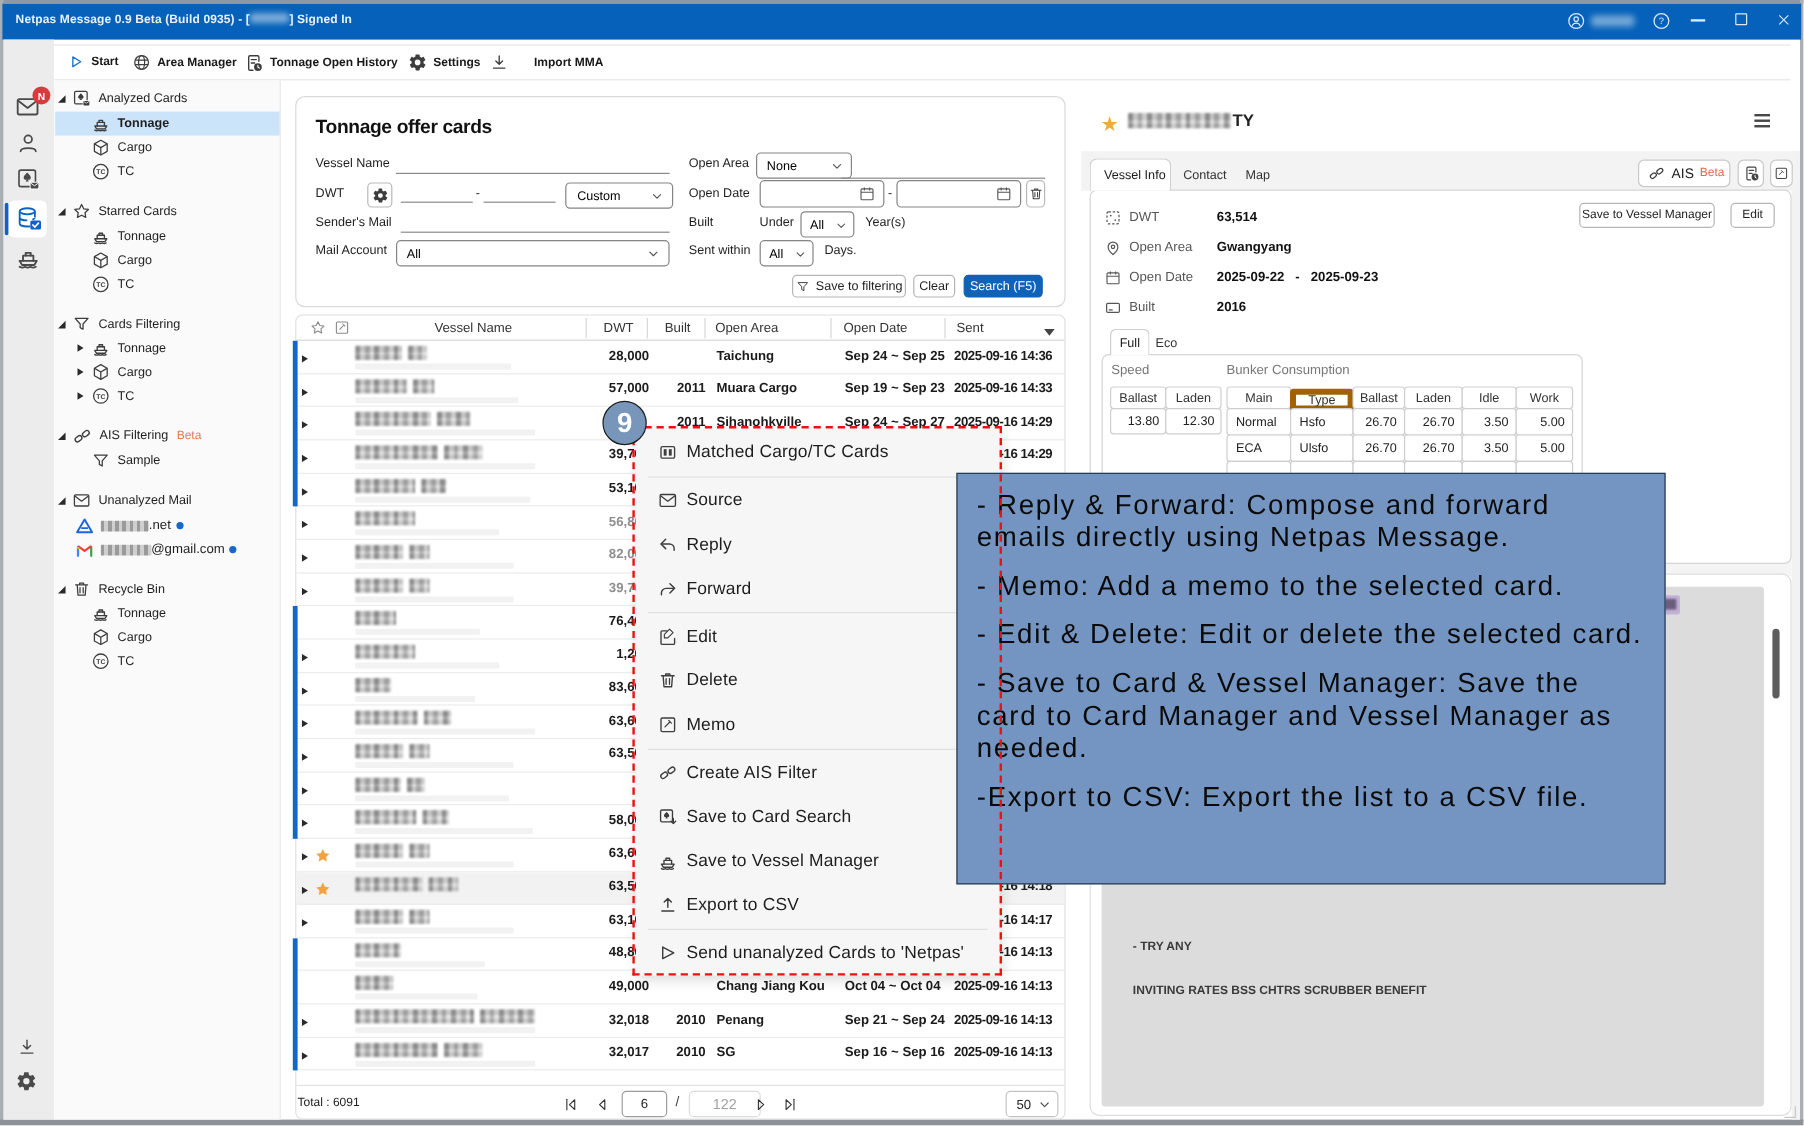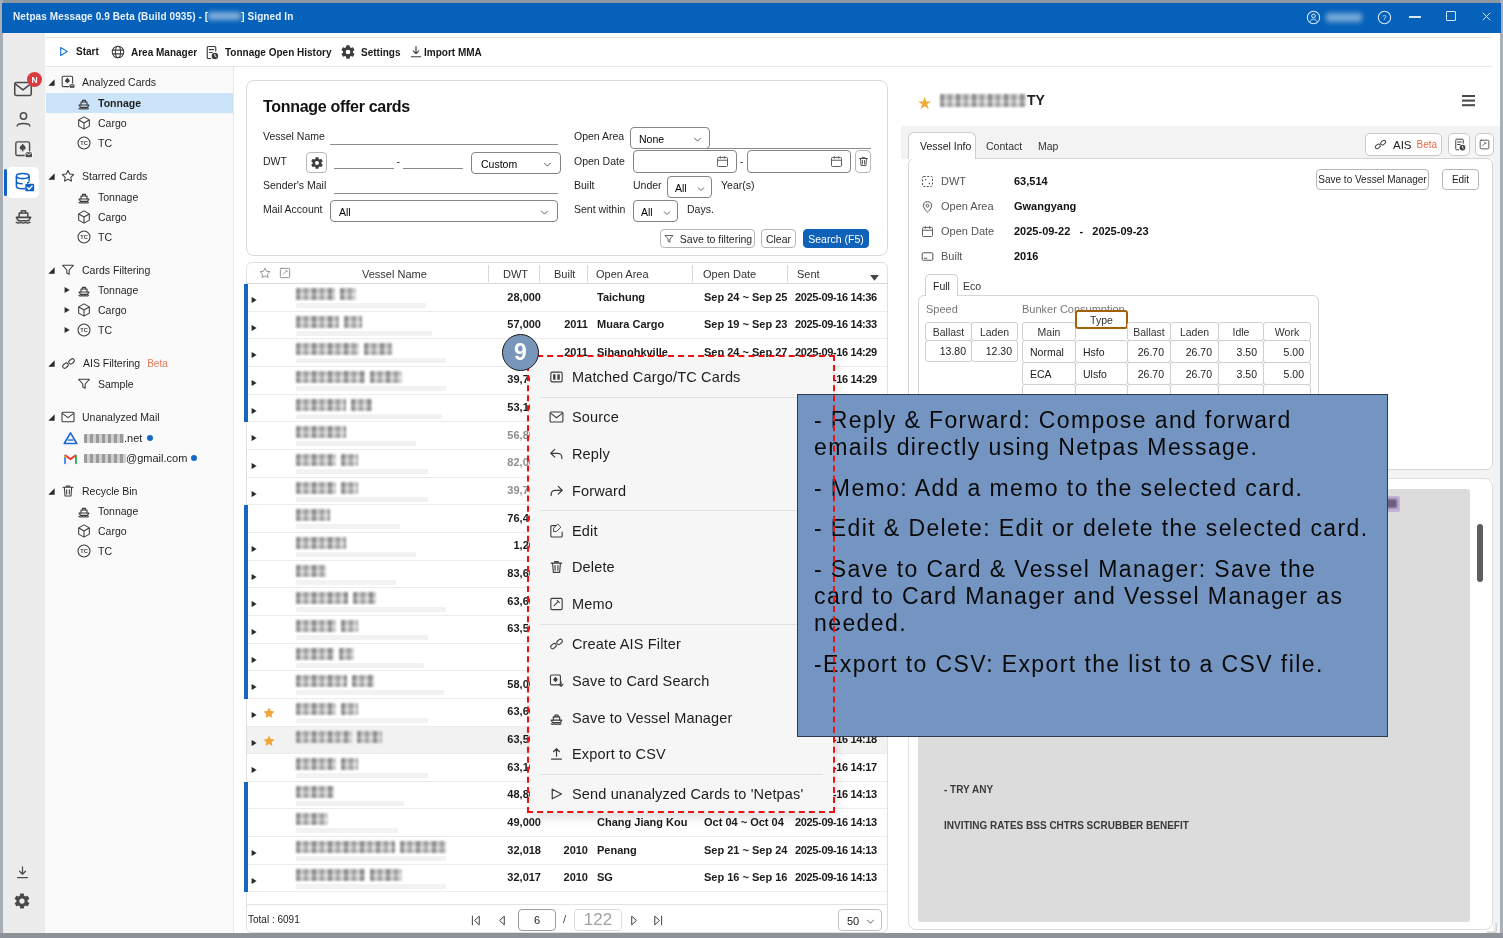--- a/index.html
+++ b/index.html
@@ -103,21 +103,21 @@
       <path d="M16.8 14.6v2.4l1.7 1" stroke="#fff" stroke-width="1.3" fill="none" stroke-linecap="round"></path>
     </svg>
     <span>Tonnage Open History</span>
   </div>
 <div class="a" style="left:340px;top:44px;display:flex;align-items:center;gap:5px;font-size:10px;font-weight:600;color:#191919">
     <svg viewBox="0 0 24 24" width="16" height="16">
       <path fill="#3d3d3d" d="M19.4 13c.04-.33.06-.66.06-1s-.02-.67-.06-1l2.1-1.64a.5.5 0 0 0 .12-.64l-2-3.46a.5.5 0 0 0-.6-.22l-2.48 1a7.6 7.6 0 0 0-1.72-1l-.38-2.64A.5.5 0 0 0 13.95 2h-4a.5.5 0 0 0-.5.42l-.37 2.64c-.62.26-1.2.6-1.73 1l-2.48-1a.5.5 0 0 0-.6.22l-2 3.46a.5.5 0 0 0 .12.64L4.58 11c-.04.33-.07.66-.07 1s.03.67.07 1l-2.1 1.64a.5.5 0 0 0-.12.64l2 3.46c.13.22.39.3.6.22l2.48-1c.53.4 1.1.74 1.72 1l.38 2.64c.04.24.25.42.5.42h4c.25 0 .46-.18.5-.42l.38-2.64a7.6 7.6 0 0 0 1.72-1l2.48 1c.22.08.48 0 .6-.22l2-3.46a.5.5 0 0 0-.12-.64L19.4 13zM12 15.5a3.5 3.5 0 1 1 0-7 3.5 3.5 0 0 1 0 7z"></path>
     </svg>
     <span>Settings</span>
   </div>
-<div class="a" style="left:408px;top:44px;display:flex;align-items:center;gap:0;font-size:10px;font-weight:600;color:#191919">
+<div class="a" style="left:408px;top:44px;display:flex;align-items:center;gap:21px;font-size:10px;font-weight:600;color:#191919">
     <svg viewBox="0 0 24 24" width="16" height="16">
       <path fill="none" stroke="#3d3d3d" stroke-width="1.7" stroke-linecap="round" stroke-linejoin="round" d="M12 4v10M7.8 10.2 12 14.4l4.2-4.2M5 19.2h14"></path>
     </svg>
     <span>Import MMA</span>
   </div>
 <div class="a" style="left:45px;top:67px;width:189px;height:866px;background:#fafafa;border-right:1px solid #e8e8e8"></div>
 <div class="treerow" style="left:46px;top:72px;width:186px">
     <span style="display:inline-flex;margin-left:1px;margin-right:4px">
       <svg viewBox="0 0 10 10" width="9" height="9">
         <path d="M8.5 1.5v7h-7z" fill="#2a2a2a"></path>
@@ -776,21 +776,21 @@
 <div class="a" style="left:248px;top:914px;font-size:10px;color:#222">Total : 6091</div>
 <div class="a" style="left:468px;top:913px"><svg viewBox="0 0 24 24" width="15" height="15">
       <path fill="none" stroke="#333" stroke-width="1.5" stroke-linecap="round" stroke-linejoin="round" d="M7 5v14"></path>
       <path fill="none" stroke="#333" stroke-width="1.5" stroke-linecap="round" stroke-linejoin="round" d="M17.5 5.5 10.5 12l7 6.5z"></path>
     </svg></div>
 <div class="a" style="left:494px;top:913px"><svg viewBox="0 0 24 24" width="15" height="15">
       <path fill="none" stroke="#333" stroke-width="1.5" stroke-linecap="round" stroke-linejoin="round" d="M16 5.5 9 12l7 6.5z"></path>
     </svg></div>
 <div class="boxg" style="left:518px;top:909px;width:38px;height:22px;display:flex;align-items:center;justify-content:center;font-size:11px;color:#222;border-color:#9c9c9c">6</div>
 <div class="a" style="left:563px;top:913px;font-size:11.5px;color:#444">/</div>
-<div class="boxg" style="left:574px;top:909px;width:48px;height:22px;display:flex;align-items:center;justify-content:center;font-size:17px;color:#a2a2a2;border-color:#dcdcdc">122</div>
+<div class="boxg" style="left:574px;top:909px;width:60px;height:22px;display:flex;align-items:center;justify-content:center;font-size:12px;color:#a2a2a2;border-color:#dcdcdc">122</div>
 <div class="a" style="left:627px;top:913px"><svg viewBox="0 0 24 24" width="15" height="15">
       <path fill="none" stroke="#333" stroke-width="1.5" stroke-linecap="round" stroke-linejoin="round" d="M8 5.5 15 12l-7 6.5z"></path>
     </svg></div>
 <div class="a" style="left:651px;top:913px"><svg viewBox="0 0 24 24" width="15" height="15">
       <path fill="none" stroke="#333" stroke-width="1.5" stroke-linecap="round" stroke-linejoin="round" d="M6.5 5.5 13.5 12l-7 6.5z"></path>
       <path fill="none" stroke="#333" stroke-width="1.5" stroke-linecap="round" stroke-linejoin="round" d="M17 5v14"></path>
     </svg></div>
 <div class="boxg" style="left:838px;top:909px;width:44px;height:22px;border-color:#c2c2c2">
     <span style="position:absolute;left:8px;top:5px;font-size:11px;color:#222">50</span>
     <span style="position:absolute;right:4px;top:4px"><svg viewBox="0 0 24 24" width="13" height="13">
@@ -869,21 +869,21 @@
 <div class="a" style="left:918px;top:295px;width:401px;height:125px;border:1px solid #d5d5d5;border-radius:6px;background:#fff"></div>
 <div class="a" style="left:925px;top:274px;width:33px;height:22px;background:#fff;border:1px solid #cfcfcf;border-bottom:none;border-radius:5px 5px 0 0;display:flex;align-items:center;justify-content:center;font-size:10.5px;color:#1b1b1b">Full</div>
 <div class="a" style="left:957px;top:280px;font-size:10.5px;color:#333;padding-left:6px">Eco</div>
 <div class="a" style="left:926px;top:303px;font-size:11px;color:#777">Speed</div>
 <div class="a" style="left:1022px;top:303px;font-size:11px;color:#777">Bunker Consumption</div>
 <div class="a" style="border:1px solid #cfcfcf;background:#fff;font-size:10.5px;color:#333;display:flex;align-items:center;justify-content:center;border-radius:3px;left:925px;top:322px;width:47px;height:19px">Ballast</div>
 <div class="a" style="border:1px solid #cfcfcf;background:#fff;font-size:10.5px;color:#333;display:flex;align-items:center;justify-content:center;border-radius:3px;left:971px;top:322px;width:47px;height:19px">Laden</div>
 <div class="a" style="border:1px solid #cfcfcf;background:#fff;font-size:10.5px;color:#222;display:flex;align-items:center;border-radius:3px;left:925px;top:340px;width:47px;height:22px;justify-content:flex-end;padding-right:5px">13.80</div>
 <div class="a" style="border:1px solid #cfcfcf;background:#fff;font-size:10.5px;color:#222;display:flex;align-items:center;border-radius:3px;left:971px;top:340px;width:47px;height:22px;justify-content:flex-end;padding-right:5px">12.30</div>
 <div class="a" style="border:1px solid #cfcfcf;background:#fff;font-size:10.5px;color:#333;display:flex;align-items:center;justify-content:center;border-radius:3px;left:1022px;top:322px;width:54px;height:19px">Main</div>
-<div class="a" style="border:2px solid #a16207;background:#fff;font-size:10.5px;color:#333;display:flex;align-items:center;justify-content:center;border-radius:3px;left:1075px;top:310px;width:53px;height:19px">Type</div>
+<div class="a" style="border:5px solid #a16207;background:#fff;font-size:10.5px;color:#333;display:flex;align-items:center;justify-content:center;border-radius:3px;left:1075px;top:324px;width:53px;height:19px">Type</div>
 <div class="a" style="border:1px solid #cfcfcf;background:#fff;font-size:10.5px;color:#333;display:flex;align-items:center;justify-content:center;border-radius:3px;left:1127px;top:322px;width:44px;height:19px">Ballast</div>
 <div class="a" style="border:1px solid #cfcfcf;background:#fff;font-size:10.5px;color:#333;display:flex;align-items:center;justify-content:center;border-radius:3px;left:1170px;top:322px;width:49px;height:19px">Laden</div>
 <div class="a" style="border:1px solid #cfcfcf;background:#fff;font-size:10.5px;color:#333;display:flex;align-items:center;justify-content:center;border-radius:3px;left:1218px;top:322px;width:46px;height:19px">Idle</div>
 <div class="a" style="border:1px solid #cfcfcf;background:#fff;font-size:10.5px;color:#333;display:flex;align-items:center;justify-content:center;border-radius:3px;left:1263px;top:322px;width:48px;height:19px">Work</div>
 <div class="a" style="border:1px solid #cfcfcf;background:#fff;font-size:10.5px;color:#222;display:flex;align-items:center;border-radius:3px;left:1022px;top:340px;width:54px;height:23px;justify-content:flex-start;padding-left:7px">Normal</div>
 <div class="a" style="border:1px solid #cfcfcf;background:#fff;font-size:10.5px;color:#222;display:flex;align-items:center;border-radius:3px;left:1075px;top:340px;width:53px;height:23px;justify-content:flex-start;padding-left:7px">Hsfo</div>
 <div class="a" style="border:1px solid #cfcfcf;background:#fff;font-size:10.5px;color:#222;display:flex;align-items:center;border-radius:3px;left:1127px;top:340px;width:44px;height:23px;justify-content:flex-end;padding-right:6px">26.70</div>
 <div class="a" style="border:1px solid #cfcfcf;background:#fff;font-size:10.5px;color:#222;display:flex;align-items:center;border-radius:3px;left:1170px;top:340px;width:49px;height:23px;justify-content:flex-end;padding-right:6px">26.70</div>
 <div class="a" style="border:1px solid #cfcfcf;background:#fff;font-size:10.5px;color:#222;display:flex;align-items:center;border-radius:3px;left:1218px;top:340px;width:46px;height:23px;justify-content:flex-end;padding-right:6px">3.50</div>
 <div class="a" style="border:1px solid #cfcfcf;background:#fff;font-size:10.5px;color:#222;display:flex;align-items:center;border-radius:3px;left:1263px;top:340px;width:48px;height:23px;justify-content:flex-end;padding-right:6px">5.00</div>

